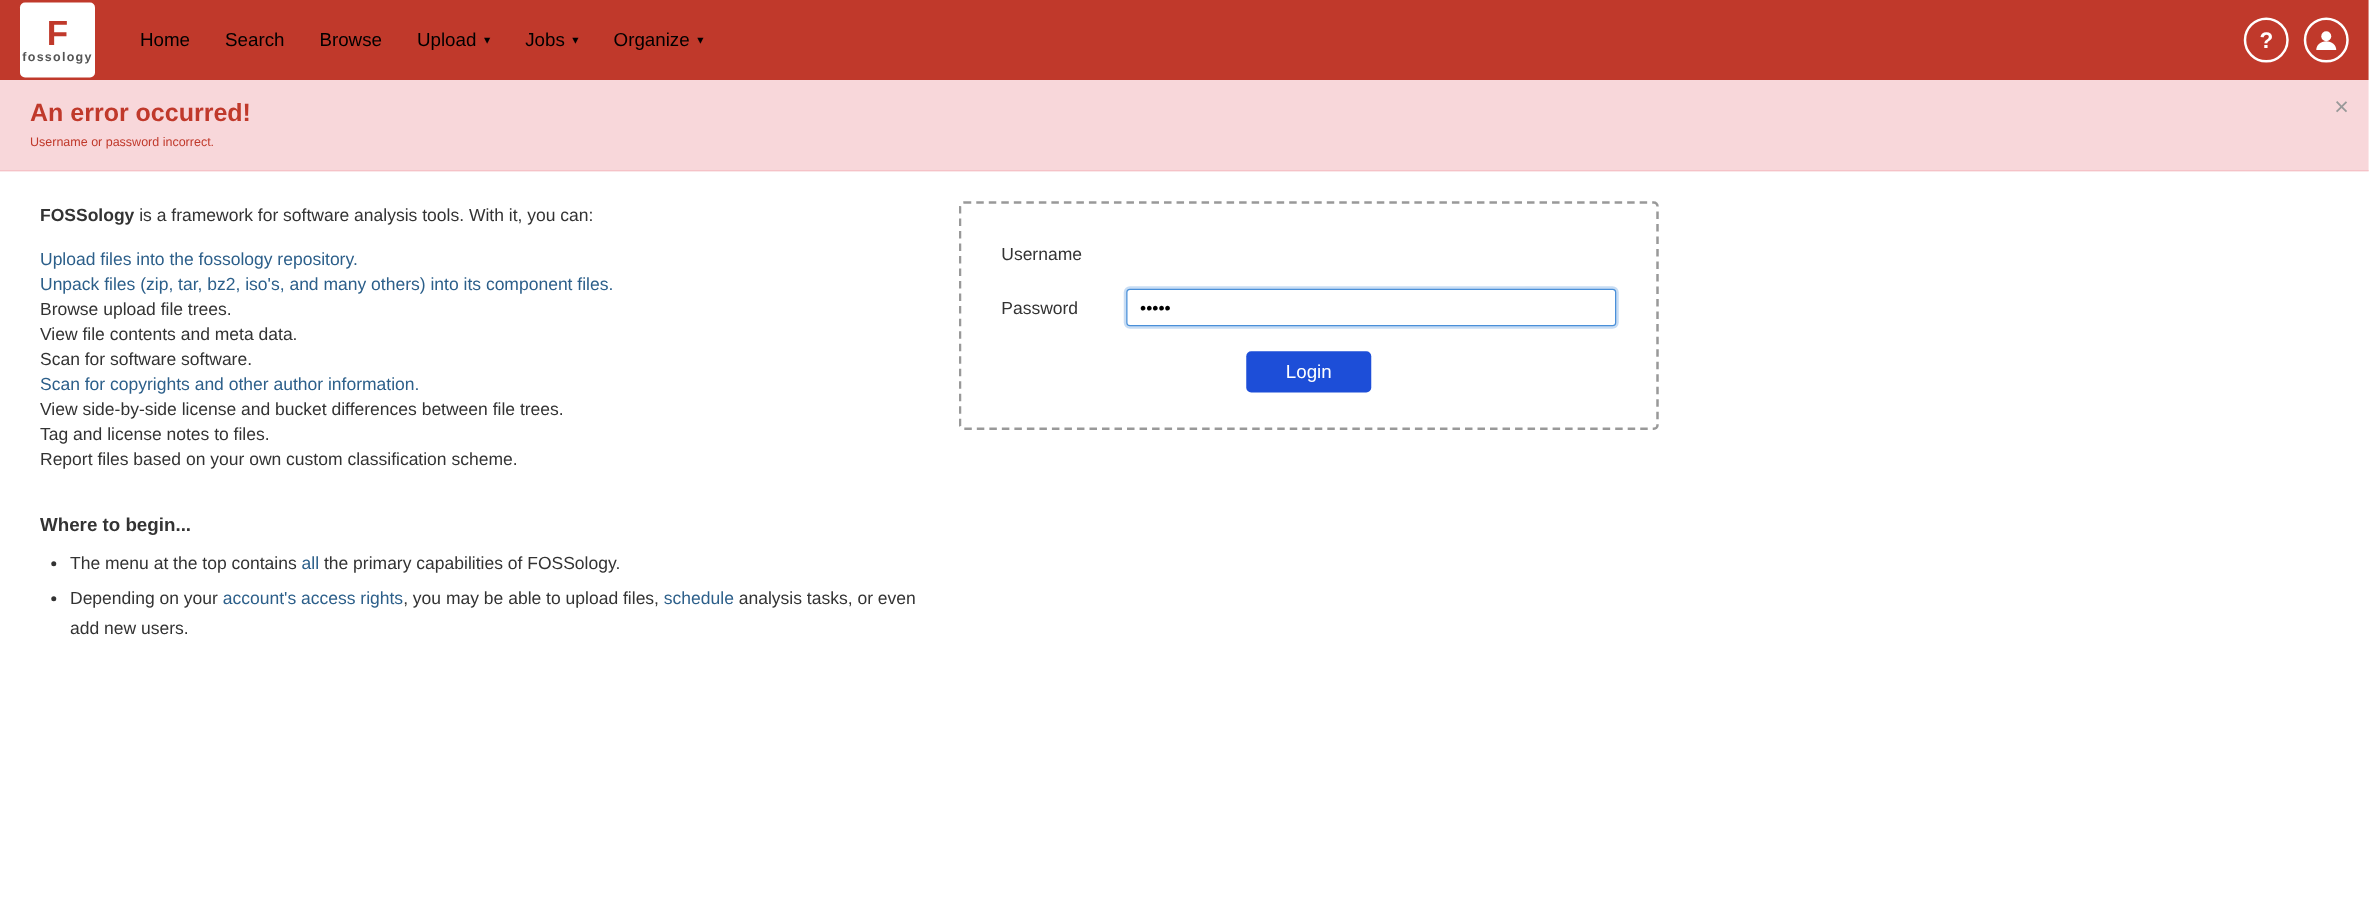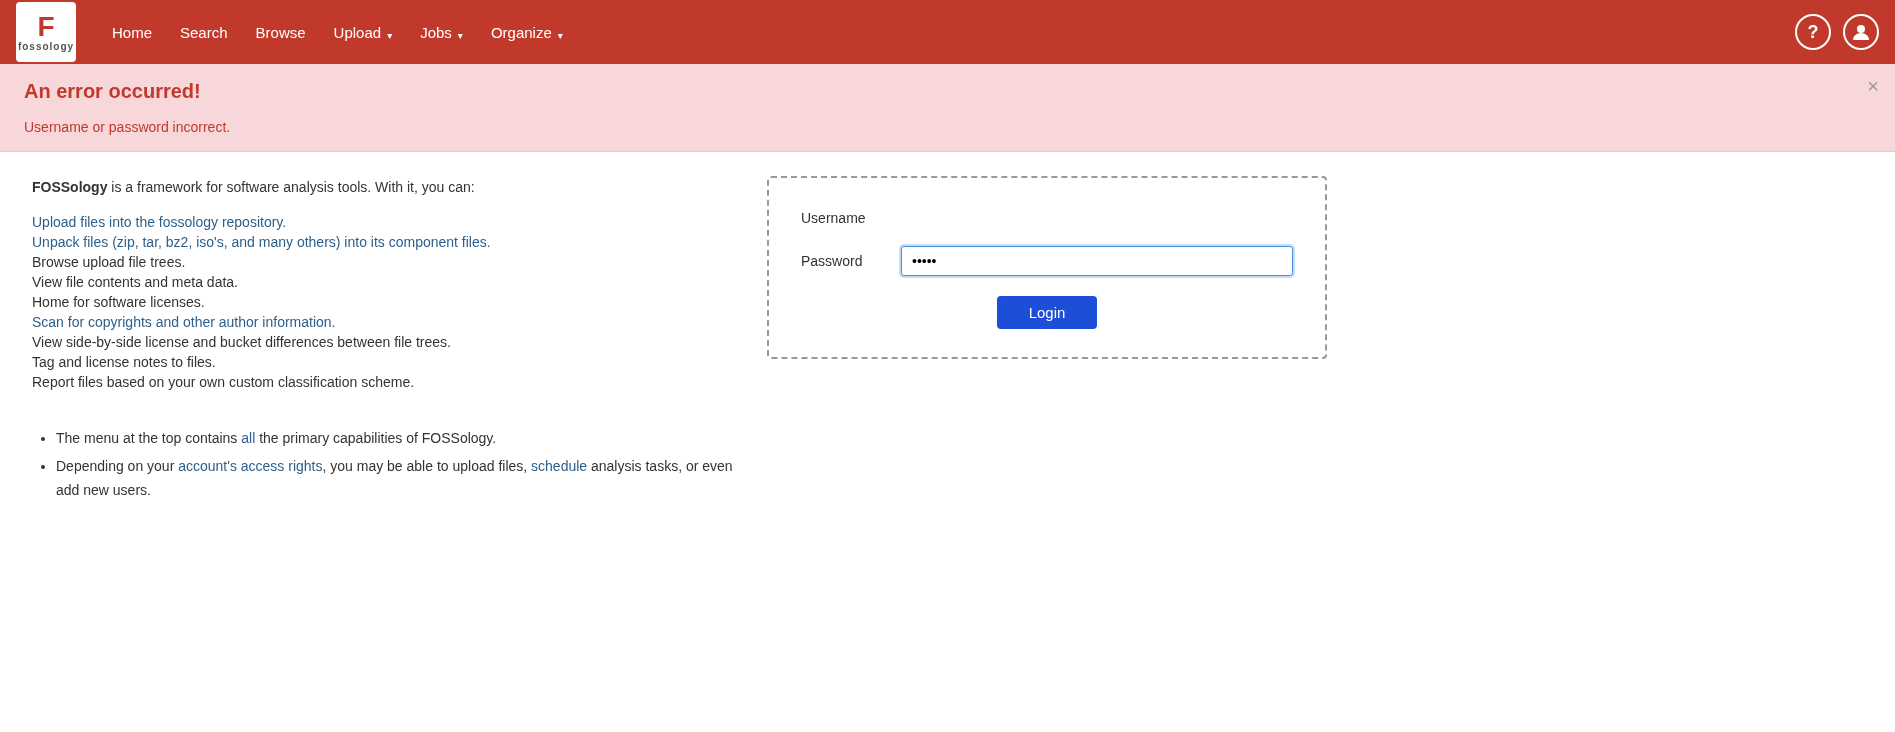--- a/index.html
+++ b/index.html
@@ -44,28 +44,28 @@
       color: #555;
       letter-spacing: 1px;
     }
     .nav-links {
       display: flex;
       align-items: center;
       gap: 4px;
       flex: 1;
     }
     .nav-link {
-      color: #ffffff;
+      color: #000000;
       text-decoration: none;
       padding: 8px 12px;
       font-size: 15px;
       cursor: pointer;
       border-radius: 3px;
       display: flex;
-      align-items: flex-end;
+      align-items: center;
       gap: 4px;
     }
     .nav-link .caret {
       font-size: 10px;
       margin-left: 2px;
     }
     .nav-right {
       display: flex;
       align-items: center;
       gap: 12px;
@@ -89,24 +89,24 @@
     .error-banner {
       background: #f8d7da;
       border-bottom: 1px solid #f5c2c7;
       padding: 16px 24px;
       position: relative;
     }
     .error-title {
       font-size: 20px;
       font-weight: bold;
       color: #c0392b;
-      margin-bottom: 16px;
+      margin-bottom: 6px;
     }
     .error-message {
-      font-size: 14px;
+      font-size: 10px;
       color: #c0392b;
     }
     .error-close {
       position: absolute;
       right: 16px;
       top: 12px;
       background: none;
       border: none;
       font-size: 20px;
       cursor: pointer;
@@ -260,27 +260,28 @@
   <div class="left-panel">
     <p class="intro-text">
       <strong>FOSSology</strong><span> is a framework for software analysis tools. With it, you can:</span>
     </p>
 
     <ul class="feature-list">
       <li><a href="#">Upload files into the fossology repository.</a></li>
       <li><a href="#">Unpack files (zip, tar, bz2, iso's, and many others) into its component files.</a></li>
       <li>Browse upload file trees.</li>
       <li>View file contents and meta data.</li>
-      <li>Home for software licenses.</li>
+      <li>Scan for software software.</li>
       <li><a href="#">Scan for copyrights and other author information.</a></li>
       <li>View side-by-side license and bucket differences between file trees.</li>
       <li>Tag and license notes to files.</li>
       <li>Report files based on your own custom classification scheme.</li>
     </ul>
 
+    <p class="where-to-begin">Where to begin...</p>
 
     <ul class="bullet-list">
       <li>
         The menu at the top contains <a href="#">all</a> the primary capabilities of FOSSology.
       </li>
       <li>
         Depending on your <a href="#">account's access rights</a>, you may be able to upload files, <a href="#">schedule</a> analysis tasks, or even add new users.
       </li>
     </ul>
   </div>

